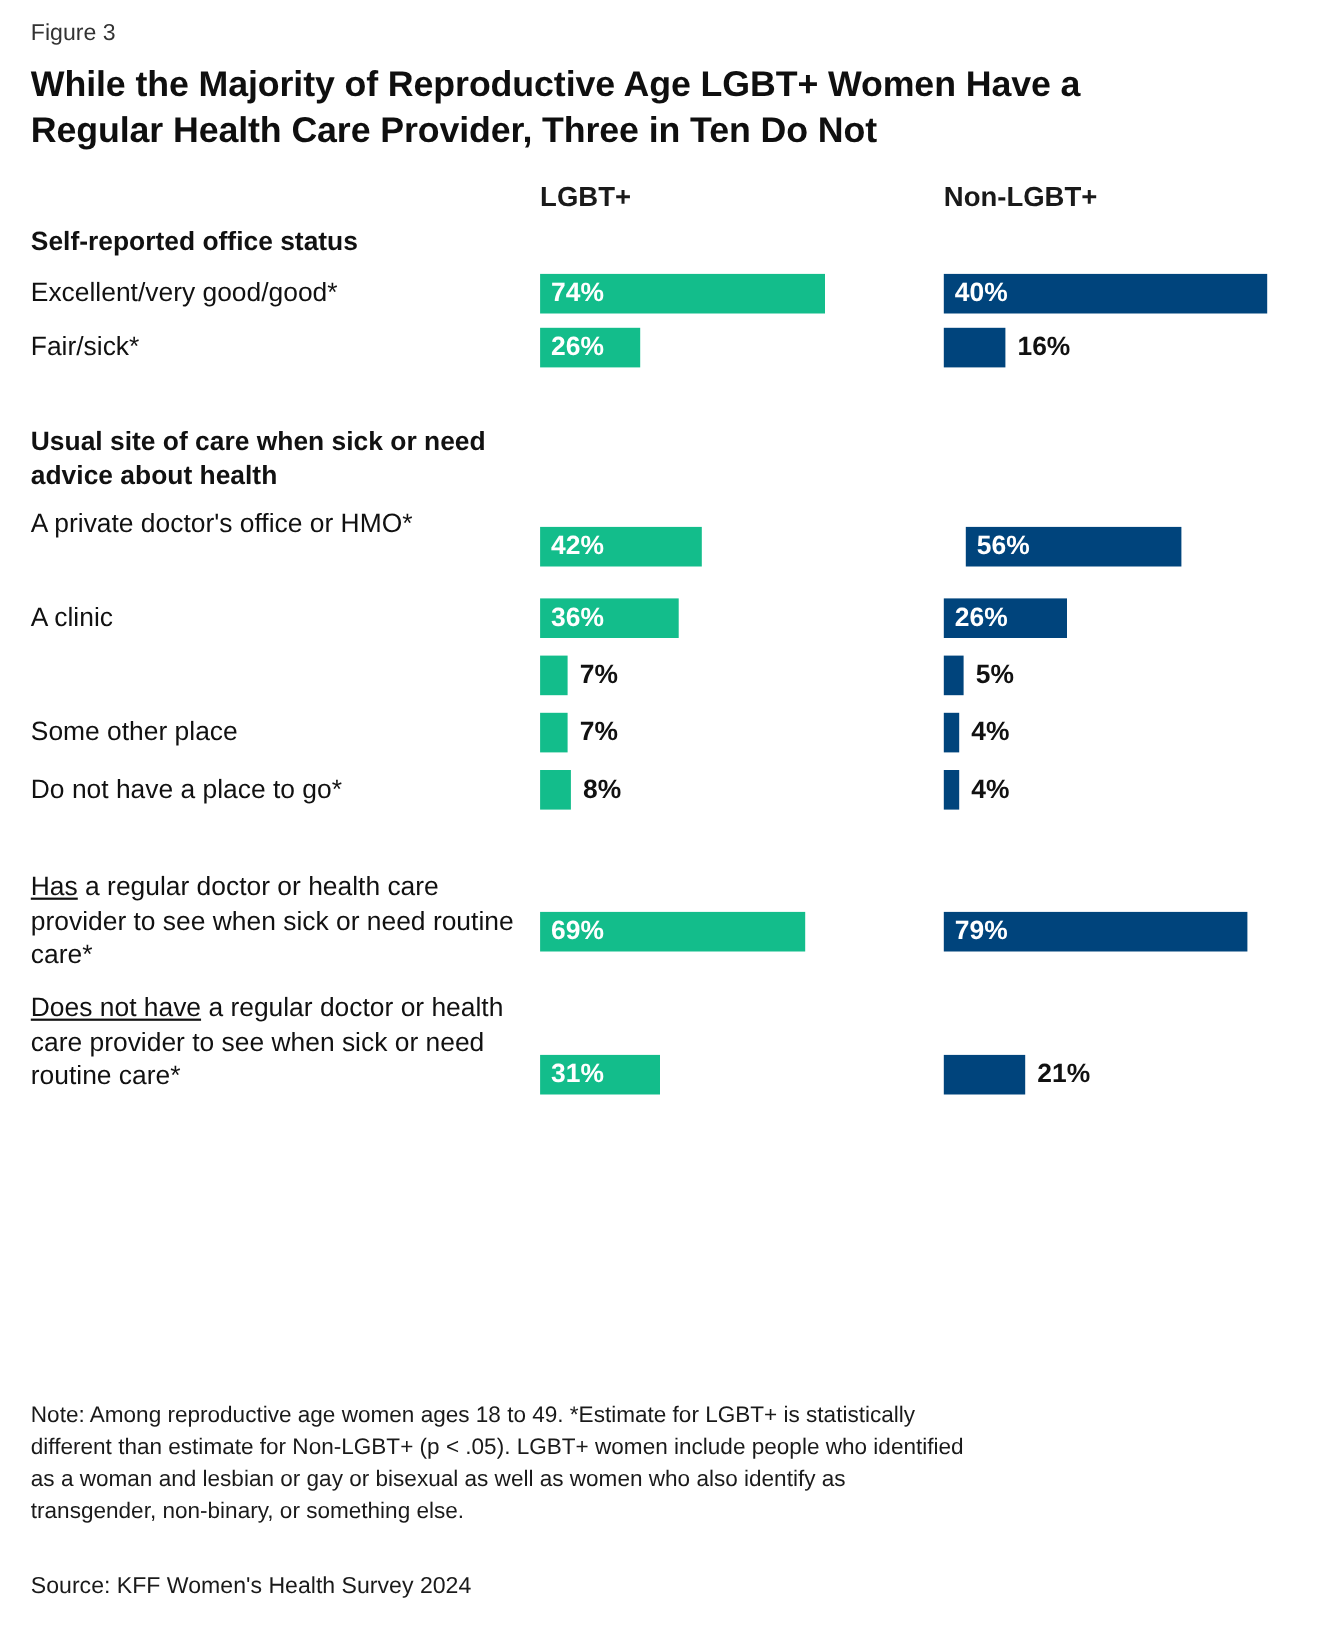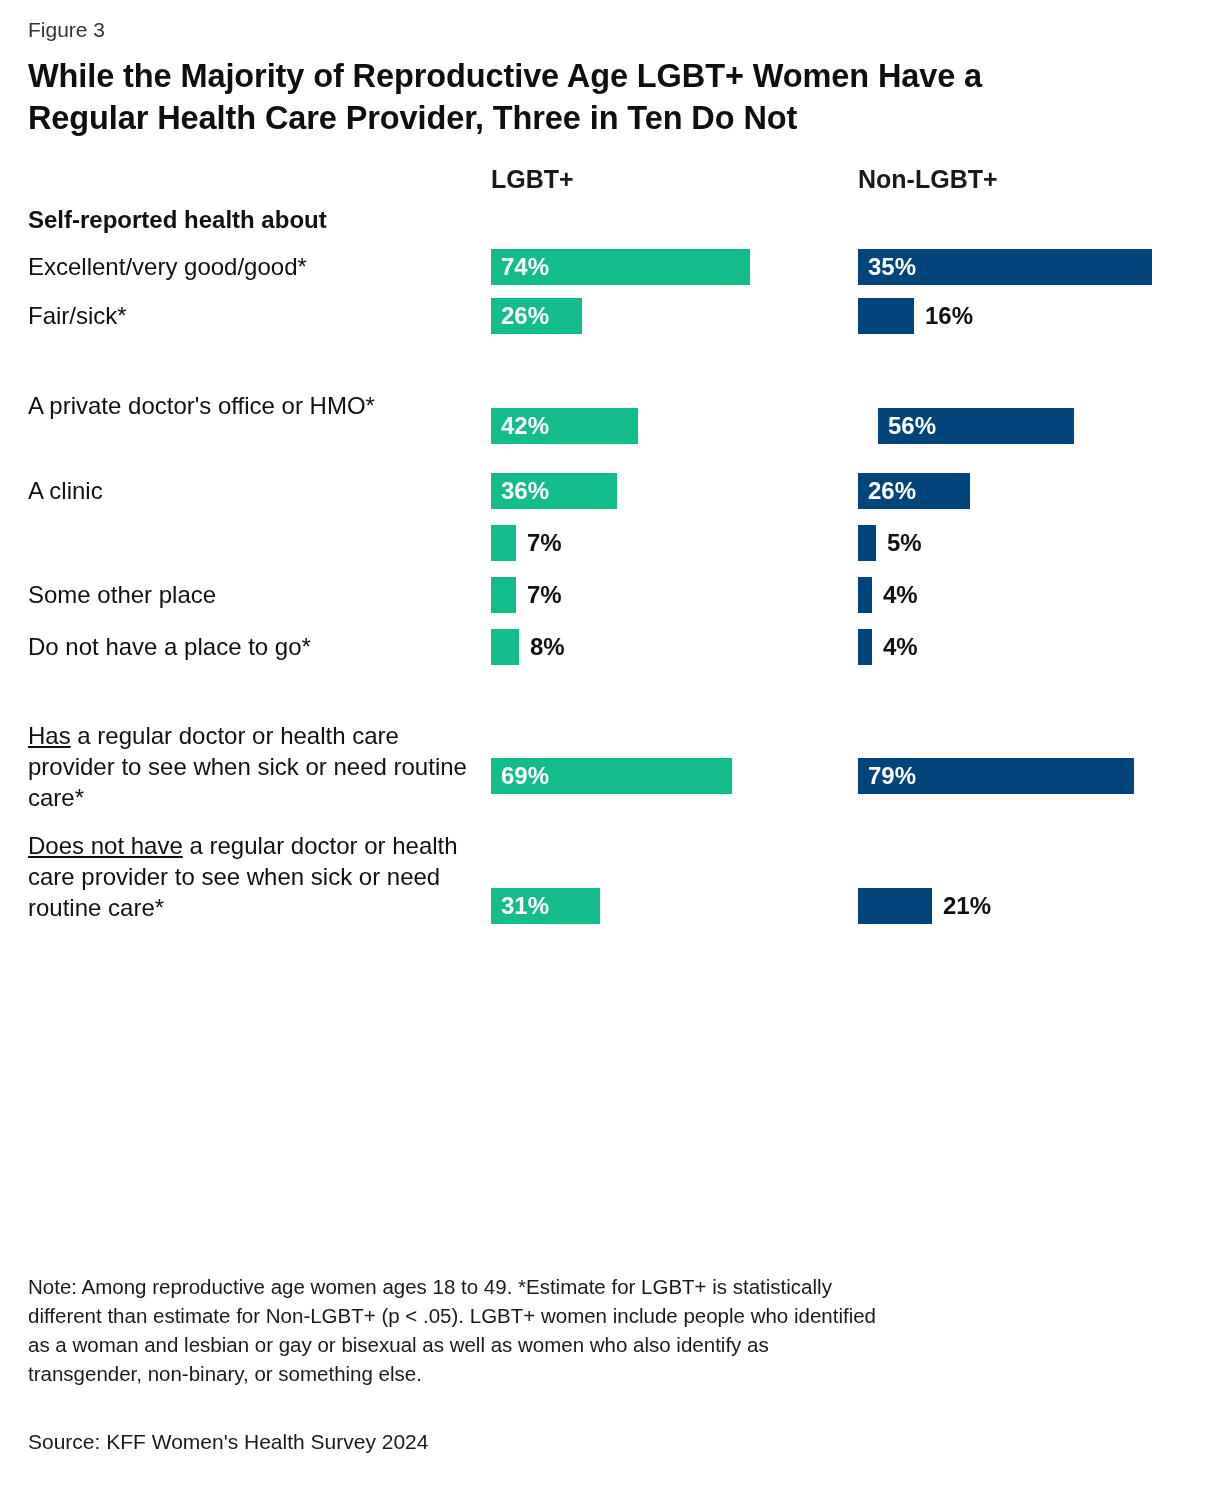--- a/index.html
+++ b/index.html
@@ -176,33 +176,33 @@
   <div class="figure-label">Figure 3</div>
   <div class="title">While the Majority of Reproductive Age LGBT+ Women Have a Regular Health Care Provider, Three in Ten Do Not</div>
 
   <div class="chart">
 
     <div class="col-headers">
       <div class="col-head lgbt">LGBT+</div>
       <div class="col-head nonlgbt">Non-LGBT+</div>
     </div>
 
-    <div class="group-header" style="margin-bottom:8px;">Self-reported health about</div>
+    <div class="group-header" style="margin-bottom:8px;">Self-reported office status</div>
 
     <div class="row" style="height:48px;">
       <div class="row-label" style="top:9px;">Excellent/very good/good*</div>
       <div class="bars">
         <div class="bar-wrap lgbt" style="height:48px;">
           <div class="bar green" style="width:259px;">
             <span class="bar-val-in">74%</span>
           </div>
         </div>
         <div class="bar-wrap nonlgbt" style="height:48px;">
           <div class="bar blue" style="width:294px;">
-            <span class="bar-val-in">35%</span>
+            <span class="bar-val-in">40%</span>
           </div>
         </div>
       </div>
     </div>
 
     <div class="row" style="height:50px;">
       <div class="row-label" style="top:10px;">Fair/sick*</div>
       <div class="bars">
         <div class="bar-wrap lgbt" style="height:50px;">
           <div class="bar green" style="width:91px;">
@@ -211,20 +211,21 @@
         </div>
         <div class="bar-wrap nonlgbt" style="height:50px;">
           <div class="bar blue" style="width:56px;"></div>
           <span class="bar-val-out">16%</span>
         </div>
       </div>
     </div>
 
     <div class="spacer-md"></div>
 
+    <div class="group-header" style="width:470px; margin-bottom:10px;">Usual site of care when sick or need advice about health</div>
 
     <div class="row" style="height:78px;">
       <div class="row-label" style="top:4px;">A private doctor's office or HMO*</div>
       <div class="bars">
         <div class="bar-wrap lgbt" style="height:78px;">
           <div class="bar green" style="width:147px;">
             <span class="bar-val-in">42%</span>
           </div>
         </div>
         <div class="bar-wrap nonlgbt" style="height:78px;padding-left:20px;">

